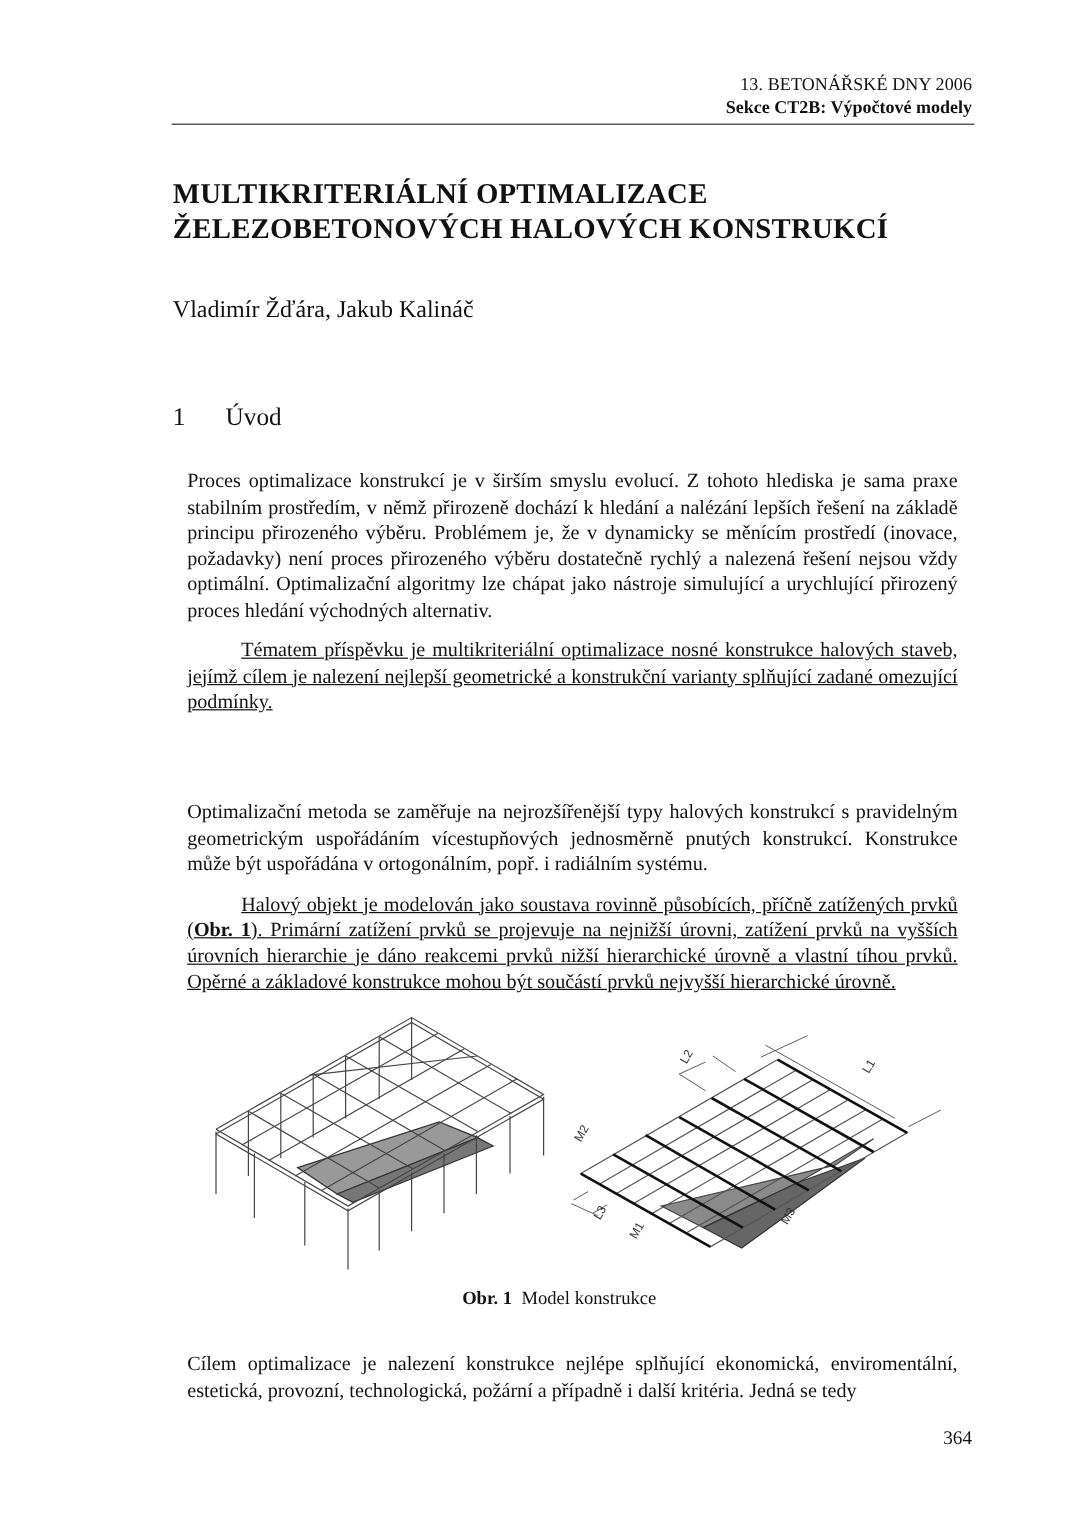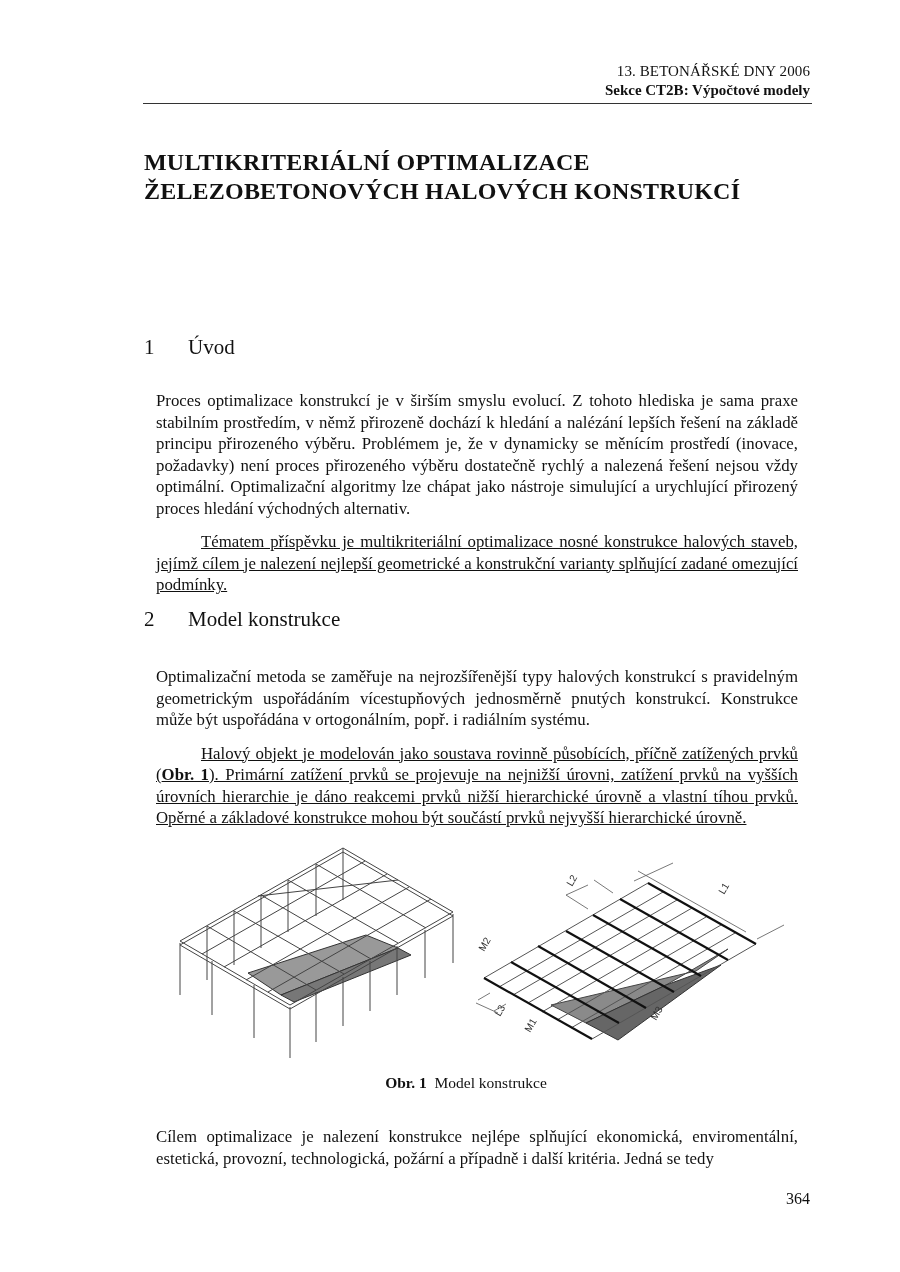--- a/index.html
+++ b/index.html
@@ -43,32 +43,30 @@
     <div class="conf">13. BETONÁŘSKÉ DNY 2006</div>
     <div class="sect">Sekce CT2B: Výpočtové modely</div>
   </div>
   <div class="head-rule"></div>
 
   <div class="title">
     <div>MULTIKRITERIÁLNÍ OPTIMALIZACE</div>
     <div>ŽELEZOBETONOVÝCH HALOVÝCH KONSTRUKCÍ</div>
   </div>
 
+  <div class="authors">Vladimír Žďára, Jakub Kalináč</div>
 
   <div class="h1 h1-intro">
     <span class="num">1</span><span>Úvod</span>
   </div>
   <div class="para p-intro">
     <p>Proces optimalizace konstrukcí je v širším smyslu evolucí. Z tohoto hlediska je sama praxe stabilním prostředím, v němž přirozeně dochází k hledání a nalézání lepších řešení na základě principu přirozeného výběru. Problémem je, že v dynamicky se měnícím prostředí (inovace, požadavky) není proces přirozeného výběru dostatečně rychlý a nalezená řešení nejsou vždy optimální. Optimalizační algoritmy lze chápat jako nástroje simulující a urychlující přirozený proces hledání východných alternativ.</p>
     <p class="indent">Tématem příspěvku je multikriteriální optimalizace nosné konstrukce halových staveb, jejímž cílem je nalezení nejlepší geometrické a konstrukční varianty splňující zadané omezující podmínky.</p>
   </div>
 
-  <div class="h1 h1-model">
-    <span class="num">2</span><span>Model konstrukce</span>
-  </div>
   <div class="para p-model">
     <p>Optimalizační metoda se zaměřuje na nejrozšířenější typy halových konstrukcí s pravidelným geometrickým uspořádáním vícestupňových jednosměrně pnutých konstrukcí. Konstrukce může být uspořádána v ortogonálním, popř. i radiálním systému.</p>
     <p class="indent"><span>Halový objekt je modelován jako soustava rovinně působících, příčně zatížených prvků (</span><b>Obr. 1</b><span>). Primární zatížení prvků se projevuje na nejnižší úrovni, zatížení prvků na vyšších úrovních hierarchie je dáno  reakcemi prvků nižší hierarchické úrovně a vlastní tíhou prvků. Opěrné a základové konstrukce mohou být součástí prvků nejvyšší hierarchické úrovně.</span></p>
   </div>
 
   <div class="figure">
 
     <svg width="300" height="220" viewBox="0 0 300 220" style="left:0;top:0;">
       <g stroke="#444" stroke-width="1" fill="none">
 

